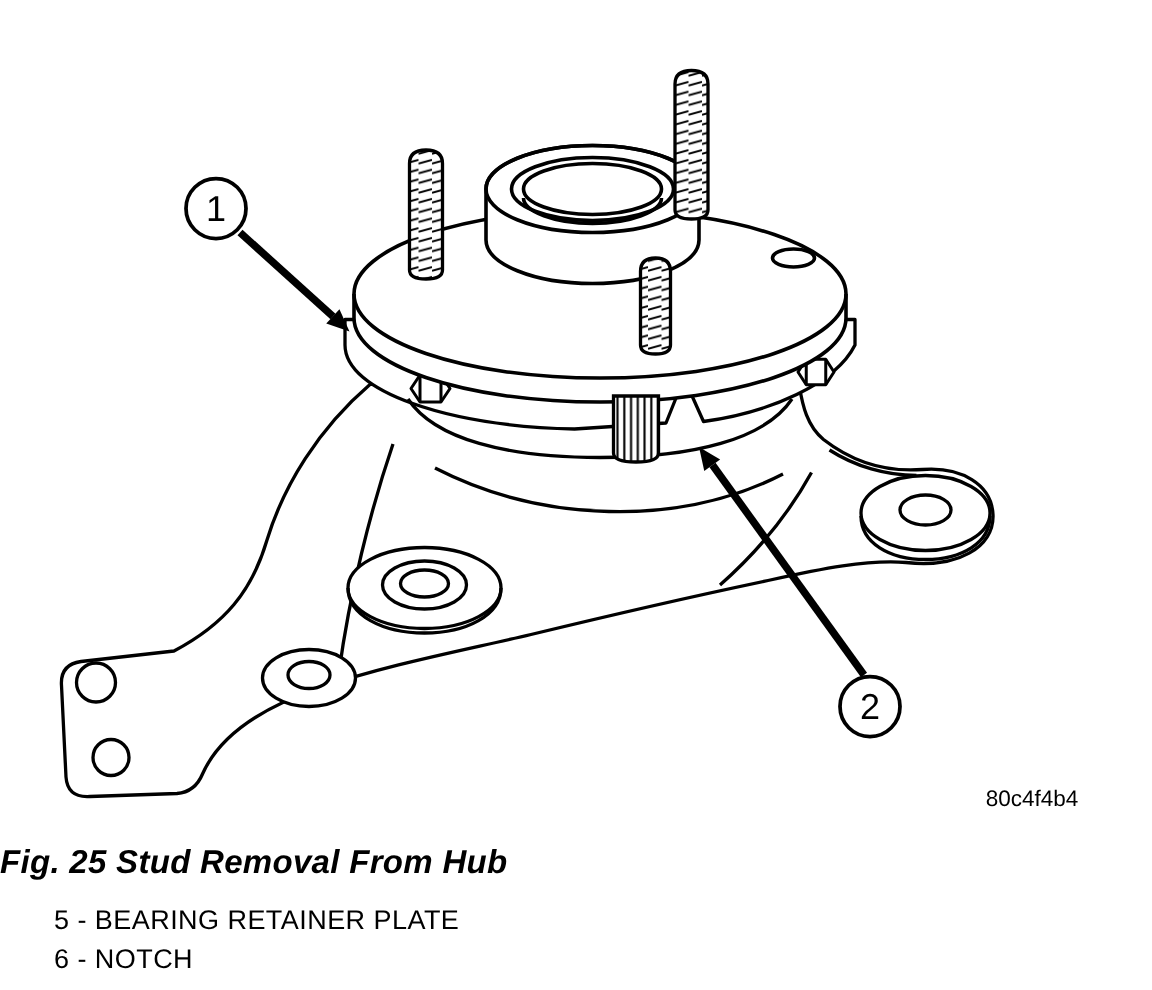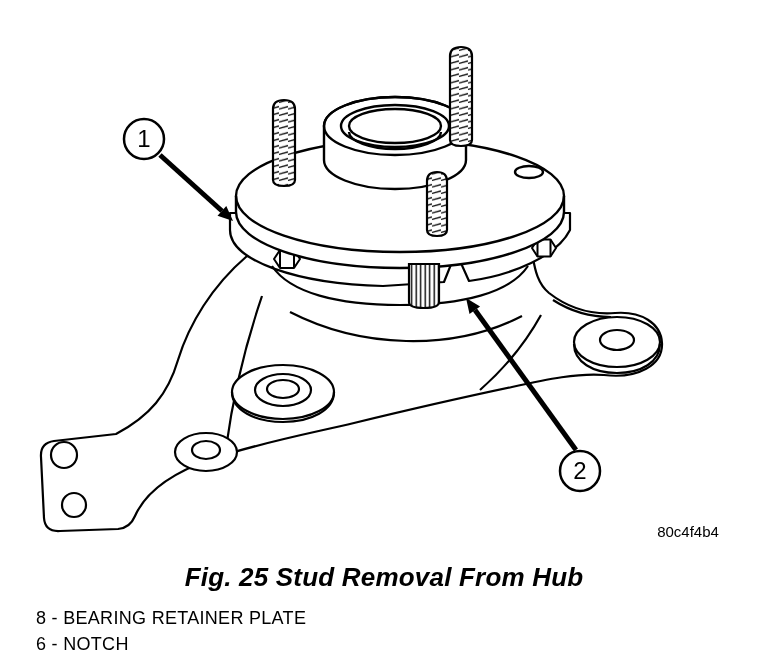--- a/index.html
+++ b/index.html
@@ -15,22 +15,22 @@
     background: #ffffff;
     overflow: hidden;
   }
   .figure-area {
     display: block;
     width: 768px;
     height: 552px;
   }
   .caption {
     margin-top: 10px;
-    text-align: center;
-    font-size: 26px;
+    text-align: left;
+    font-size: 22px;
     font-weight: 700;
     font-style: italic;
     color: #000000;
     letter-spacing: 0.2px;
   }
   .legend {
     margin-top: 12px;
     margin-left: 36px;
     color: #000000;
   }
@@ -178,17 +178,17 @@
       <circle cx="580" cy="471" r="20" fill="#ffffff" stroke="#000" stroke-width="2.5"></circle>
       <text x="580" y="479" font-size="24" text-anchor="middle">2</text>
     </g>
 
     <text x="688" y="537" font-size="15" text-anchor="middle" fill="#111111">80c4f4b4</text>
   </svg>
 
   <div class="caption">Fig. 25 Stud Removal From Hub</div>
 
   <div class="legend">
-    <div class="legend-item">8 - BEARING RETAINER PLATE</div>
+    <div class="legend-item">5 - BEARING RETAINER PLATE</div>
     <div class="legend-item">6 - NOTCH</div>
   </div>
 
 </div>
 
 </body></html>

